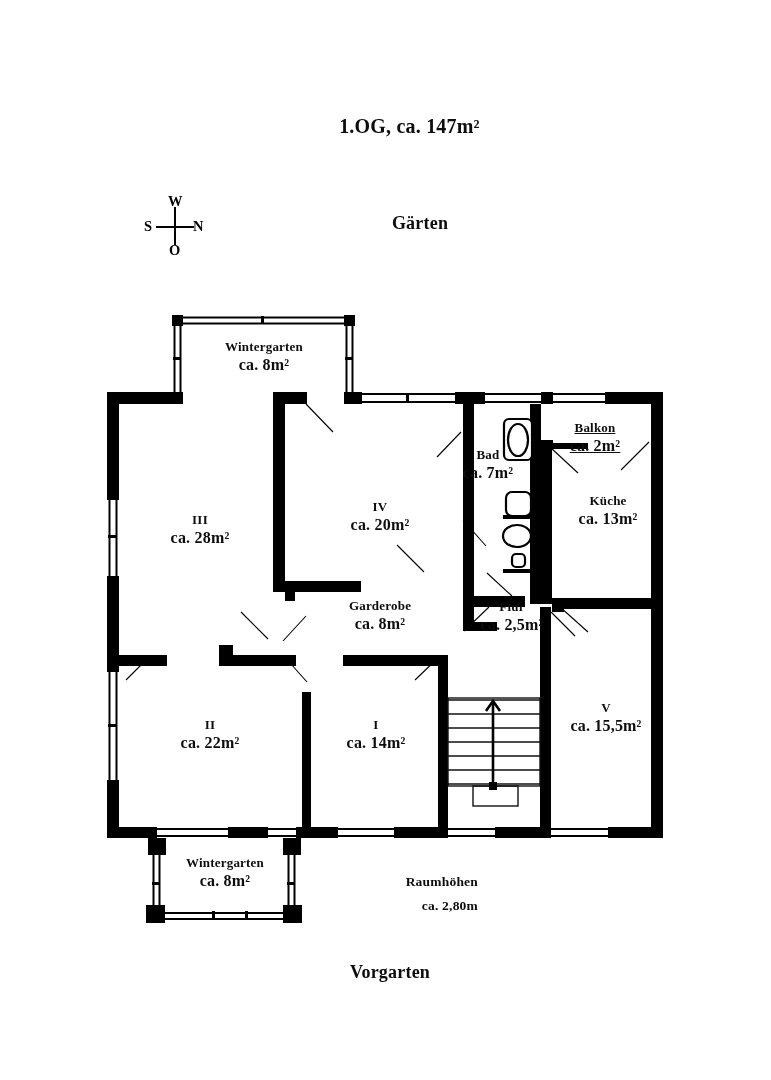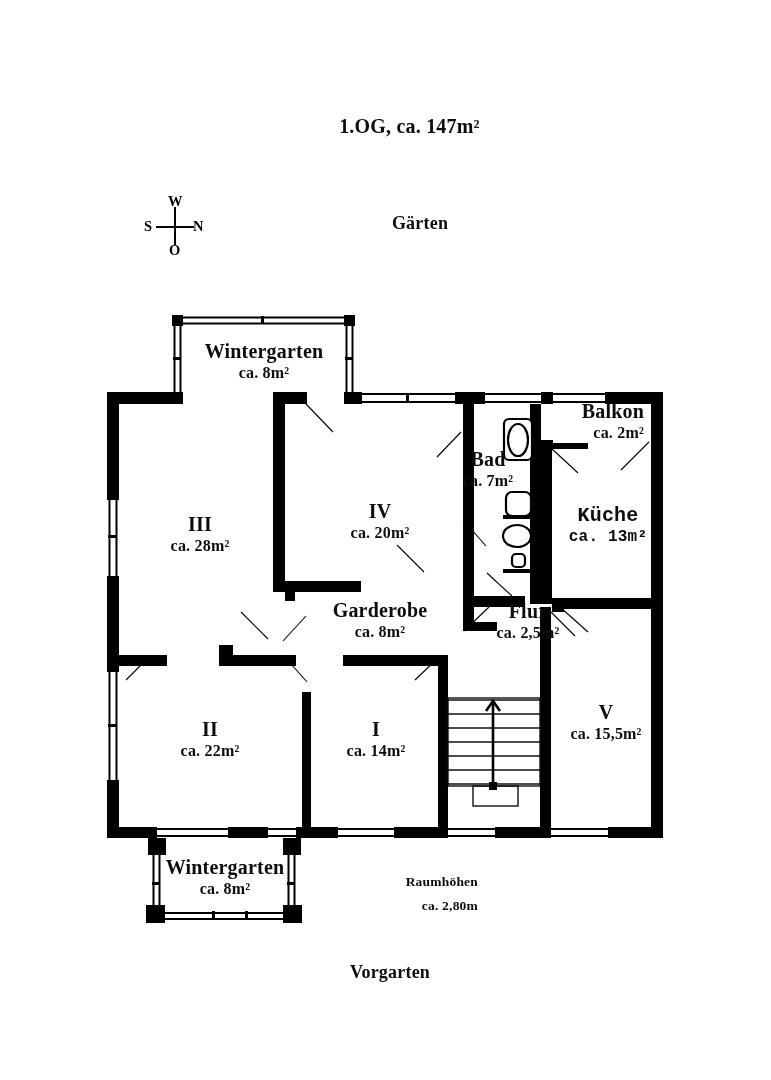--- a/index.html
+++ b/index.html
@@ -55,21 +55,21 @@
     left: 290px;
     top: 962px;
     width: 200px;
   }
 
   .room-label {
     font-size: 15px;
   }
   .room-label .name {
     display: block;
-    font-size: 20px;
+    font-size: 13px;
   }
   .room-label .area {
     display: block;
     font-size: 16px;
   }
 
   .small-note {
     font-size: 13.5px;
     text-align: right;
   }
@@ -360,36 +360,36 @@
   <div class="label room-label" style="left:320px; top:461px; width:120px;margin-top:38px;">
     <span class="name">IV</span>
     <span class="area">ca. 20m²</span>
   </div>
 
   <div class="label room-label" style="left:446px; top:447px; width:84px;">
     <span class="name">Bad</span>
     <span class="area">ca. 7m²</span>
   </div>
 
-  <div class="label room-label" style="left:546px; top:399px; width:98px; text-align:right;">
+  <div class="label room-label" style="left:546px; top:420px; width:98px; text-align:center;text-decoration:underline;">
     <span class="name">Balkon</span>
     <span class="area">ca. 2m²</span>
   </div>
 
-  <div class="label room-label" style="left:548px; top:504px; width:120px;font-family:Liberation Mono, monospace;">
+  <div class="label room-label" style="left:548px; top:493px; width:120px;">
     <span class="name">Küche</span>
     <span class="area">ca. 13m²</span>
   </div>
 
   <div class="label room-label" style="left:310px; top:598px; width:140px;">
     <span class="name">Garderobe</span>
     <span class="area">ca. 8m²</span>
   </div>
 
-  <div class="label room-label" style="left:480px; top:599px; width:96px;">
+  <div class="label room-label" style="left:464px; top:599px; width:96px;">
     <span class="name">Flur</span>
     <span class="area">ca. 2,5m²</span>
   </div>
 
   <div class="label room-label" style="left:150px; top:717px; width:120px;">
     <span class="name">II</span>
     <span class="area">ca. 22m²</span>
   </div>
 
   <div class="label room-label" style="left:322px; top:717px; width:108px;">

